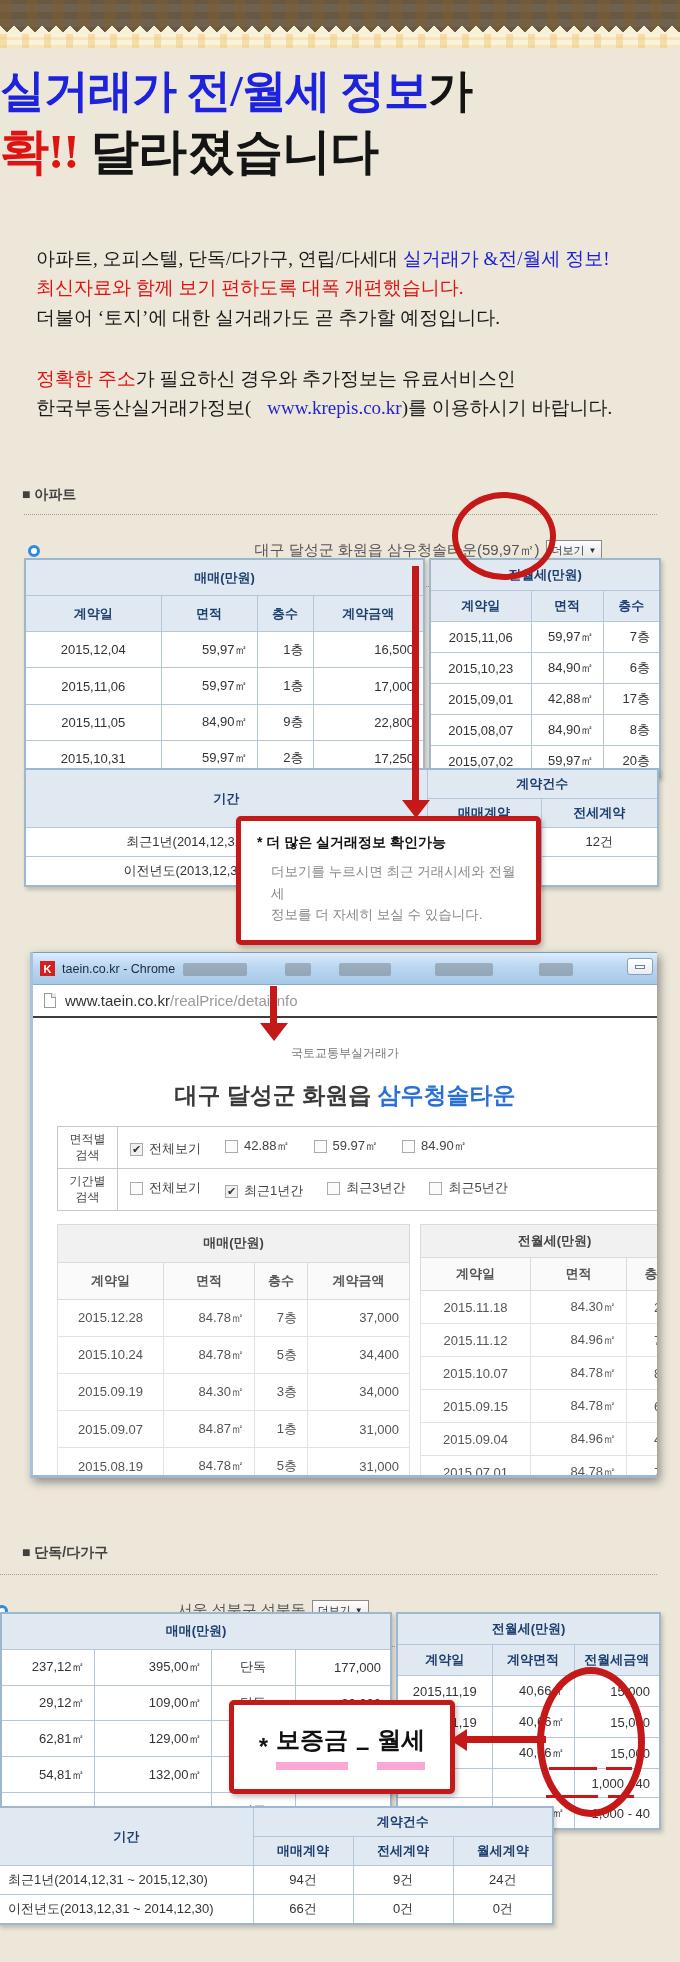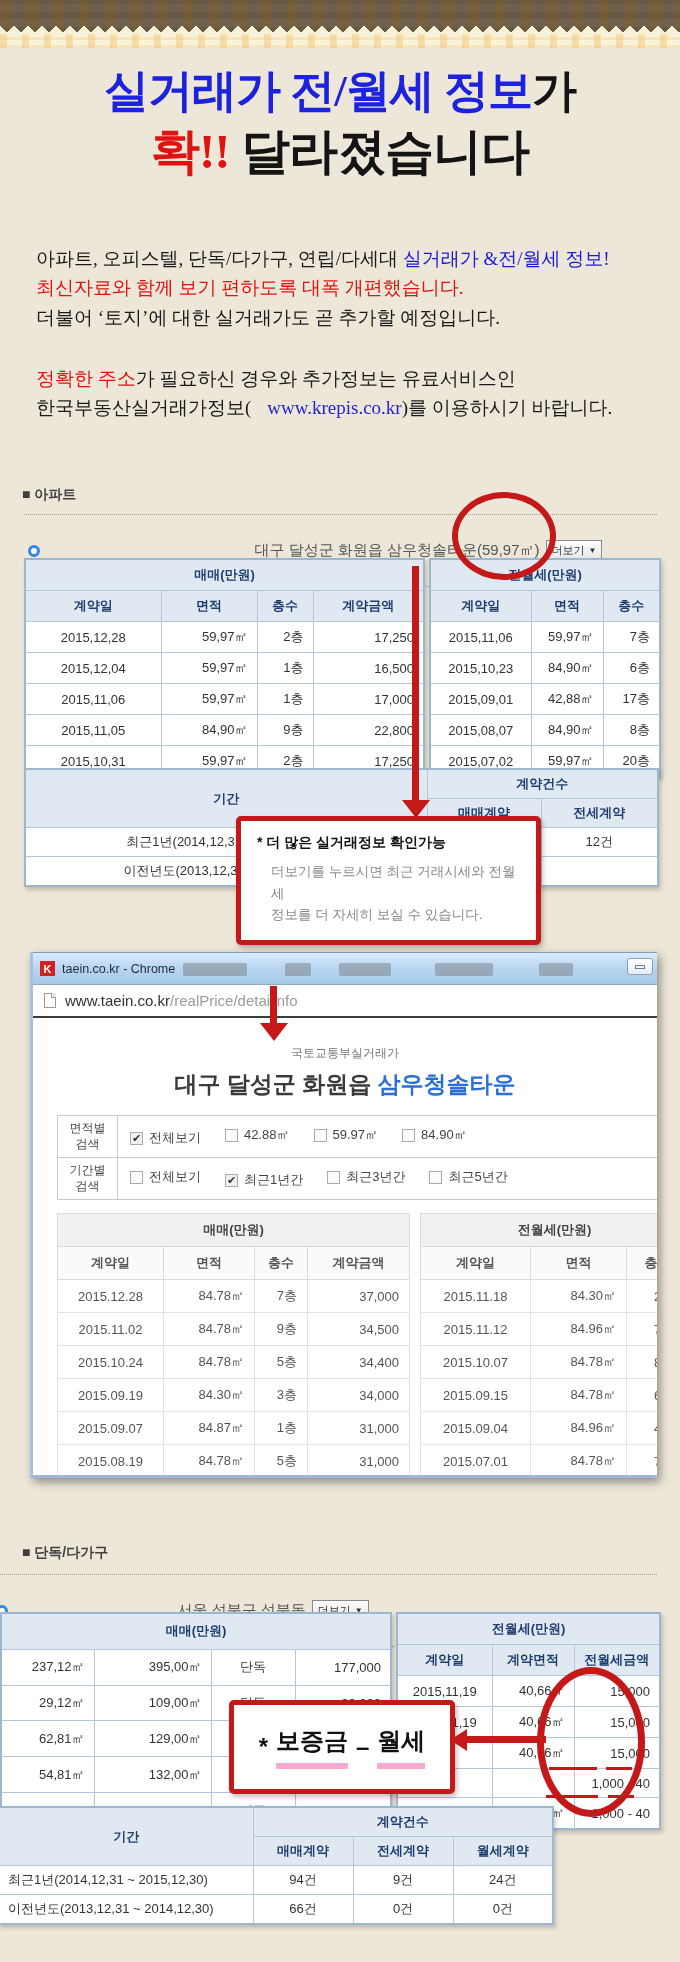--- a/index.html
+++ b/index.html
@@ -25,21 +25,21 @@
     background-repeat: repeat-x; background-size: 14px 10px; background-position: left bottom;
   }
   .band-cream {
     position:absolute; top:34px; left:0; width:680px; height:14px;
     background-color:#faf3dc;
     background-image:
       repeating-linear-gradient(90deg, rgba(240,200,120,.50) 0 7px, rgba(0,0,0,0) 7px 22px),
       repeating-linear-gradient(0deg, rgba(240,205,130,.35) 0 3px, rgba(0,0,0,0) 3px 8px);
   }
   
-  .title-block { position:absolute; top:62px; left:0; width:680px; text-align:center;
+  .title-block { position:absolute; top:62px; left:0; width:680px; text-align:left;
     font-family:"Liberation Serif", serif; font-weight:bold; }
   .t1 { font-size:45px; line-height:1.3; color:#1d22dd; letter-spacing:-1px; }
   .t1 .blk { color:#141414; }
   .t2 { font-size:49px; line-height:1.25; color:#141414; letter-spacing:-1px; }
   .t2 .red { color:#e01313; }
   .intro { position:absolute; top:244px; left:36px; width:620px;
     font-family:"Liberation Serif", serif; font-size:19px; line-height:1.55; color:#1a1a1a; }
   .intro .blue { color:#1b1bd8; }
   .intro .redline { color:#e01313; }
   .notice { position:absolute; top:364px; left:36px; width:620px;
@@ -80,21 +80,21 @@
   .hline { height:7px; background:#c51818; }
   .lhead { width:0; height:0; border-top:11px solid transparent; border-bottom:11px solid transparent;
     border-right:17px solid #c51818; }
   .redmark { position:absolute; z-index:55; height:3px; background:#c51818; }
   .callout { position:absolute; z-index:60; background:#fff; border:5px solid #c51818;
     border-radius:5px; box-shadow:2px 3px 5px rgba(0,0,0,.25); }
   .co1 { padding:13px 16px 14px; }
   .co1 .co-title { font-size:14px; font-weight:bold; color:#111; white-space:nowrap; }
   .co1 .co-body { margin-top:9px; margin-left:14px; font-size:13.5px; line-height:1.6; color:#888; }
   .co2 { display:flex; align-items:center; justify-content:center; font-size:24px; font-weight:bold; color:#111; }
-  .co2 .ul { border-bottom:6px solid #f9a8d4; padding-bottom:6px; }
+  .co2 .ul { border-bottom:8px solid #f9a8d4; padding-bottom:6px; }
   
   .chrome { position:absolute; z-index:10; background:#fff; overflow:hidden;
     border-left:3px solid #a6c2e0; border-bottom:3px solid #9db8d6;
     box-shadow:3px 4px 9px rgba(0,0,0,.4); }
   .titlebar { position:relative; height:33px;
     background:linear-gradient(#dcecfd,#bad7f1 45%,#a6c8e8);
     border-top:1px solid #7d9cbe; border-bottom:1px solid #8fa9c4;
     display:flex; align-items:center; padding:0 7px; }
   .favicon { width:15px; height:15px; background:#d42020; color:#fff; font-weight:bold;
     font-size:11px; display:flex; align-items:center; justify-content:center; margin-right:7px; flex:none; }
@@ -105,21 +105,21 @@
     display:flex; align-items:center; justify-content:center; }
   .minbtn .bar { width:10px; height:4px; background:#f7fafc; border:1px solid #6c7f92; }
   .urlbar { height:33px; background:#fff; border-bottom:2px solid #3c3c3c;
     display:flex; align-items:center; padding:0 11px; gap:9px; }
   .pageicon { width:12px; height:15px; border:1px solid #9a9a9a; background:#fff; position:relative; flex:none; }
   .pageicon::after { content:""; position:absolute; right:-1px; top:-1px; width:4px; height:4px;
     background:#e8e8e8; border-left:1px solid #9a9a9a; border-bottom:1px solid #9a9a9a; }
   .url { font-size:15px; color:#333; white-space:nowrap; }
   .url .path { color:#9a9a9a; }
   .csub { margin-top:27px; text-align:center; font-size:12px; color:#777; }
-  .ctitle { text-align:center; font-size:23px; font-weight:bold; color:#3a3a3a; margin-top:7px; }
+  .ctitle { text-align:center; font-size:23px; font-weight:bold; color:#3a3a3a; margin-top:18px; }
   .ctitle .blue { color:#2a6fd6; }
   .filters { margin:15px 0 0 24px; }
   .ftbl { border-collapse:collapse; table-layout:fixed; width:700px; background:#fff; }
   .ftbl th { border:1px solid #c9c9c9; background:#fff; font-size:12px; color:#444;
     width:60px; padding:5px 2px; font-weight:normal; line-height:1.3; }
   .ftbl td { border:1px solid #c9c9c9; padding:8px 12px; font-size:13px; color:#444; }
   .opt { margin-right:24px; display:inline-flex; align-items:center; gap:6px; }
   .cb { width:13px; height:13px; border:1px solid #ababab; background:#fbfbfb; flex:none;
     display:inline-flex; align-items:center; justify-content:center; font-size:11px; color:#333; line-height:1; }
   .cb.on { background:#f0f0f0; }
@@ -179,26 +179,20 @@
             <th colspan="4">매매(만원)</th>
           </tr>
       <tr>
         <th>계약일</th>
         <th>면적</th>
         <th>층수</th>
         <th>계약금액</th>
       </tr>
       </tbody>
         <tbody>
-          <tr>
-            <td class="c">2015,12,28</td>
-            <td class="r">59,97㎡</td>
-            <td class="r">2층</td>
-            <td class="r">17,250</td>
-          </tr>
           <tr>
             <td class="c">2015,12,04</td>
             <td class="r">59,97㎡</td>
             <td class="r">1층</td>
             <td class="r">16,500</td>
           </tr>
           <tr>
             <td class="c">2015,11,06</td>
             <td class="r">59,97㎡</td>
             <td class="r">1층</td>
@@ -393,26 +387,20 @@
           <th>층수</th>
           <th>계약금액</th>
         </tr>
         </tbody>
           <tbody>
             <tr>
               <td class="c">2015.12.28</td>
               <td class="r">84.78㎡</td>
               <td class="r">7층</td>
               <td class="r">37,000</td>
-            </tr>
-            <tr>
-              <td class="c">2015.11.02</td>
-              <td class="r">84.78㎡</td>
-              <td class="r">9층</td>
-              <td class="r">34,500</td>
             </tr>
             <tr>
               <td class="c">2015.10.24</td>
               <td class="r">84.78㎡</td>
               <td class="r">5층</td>
               <td class="r">34,400</td>
             </tr>
             <tr>
               <td class="c">2015.09.19</td>
               <td class="r">84.30㎡</td>

